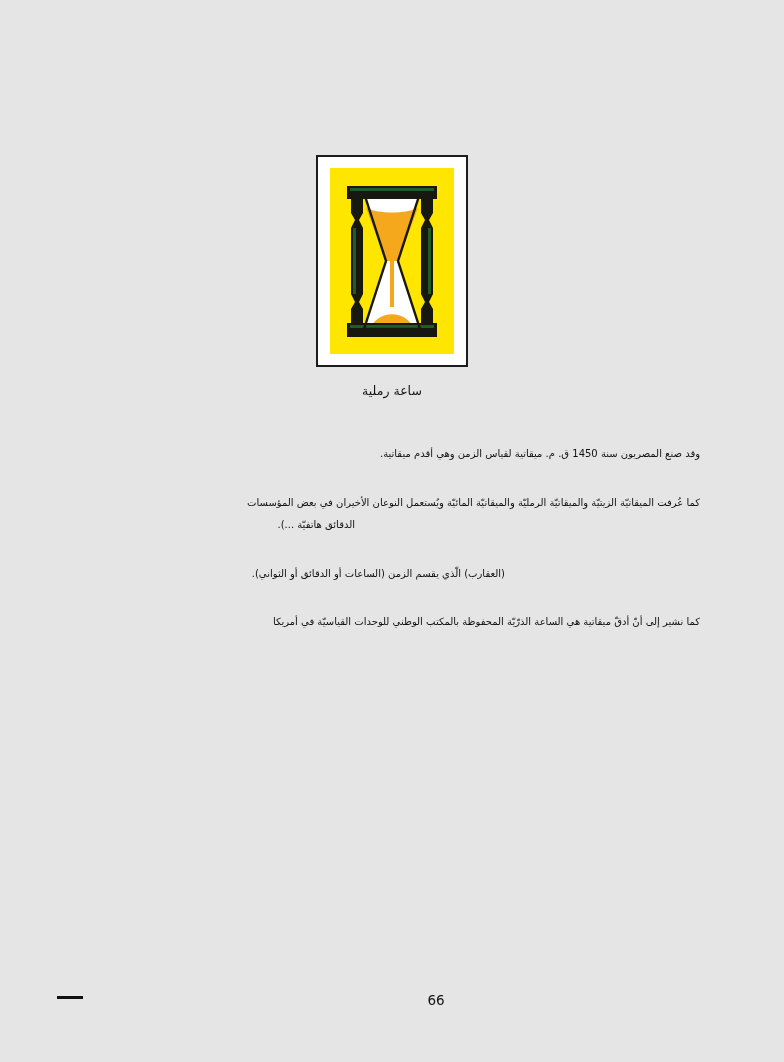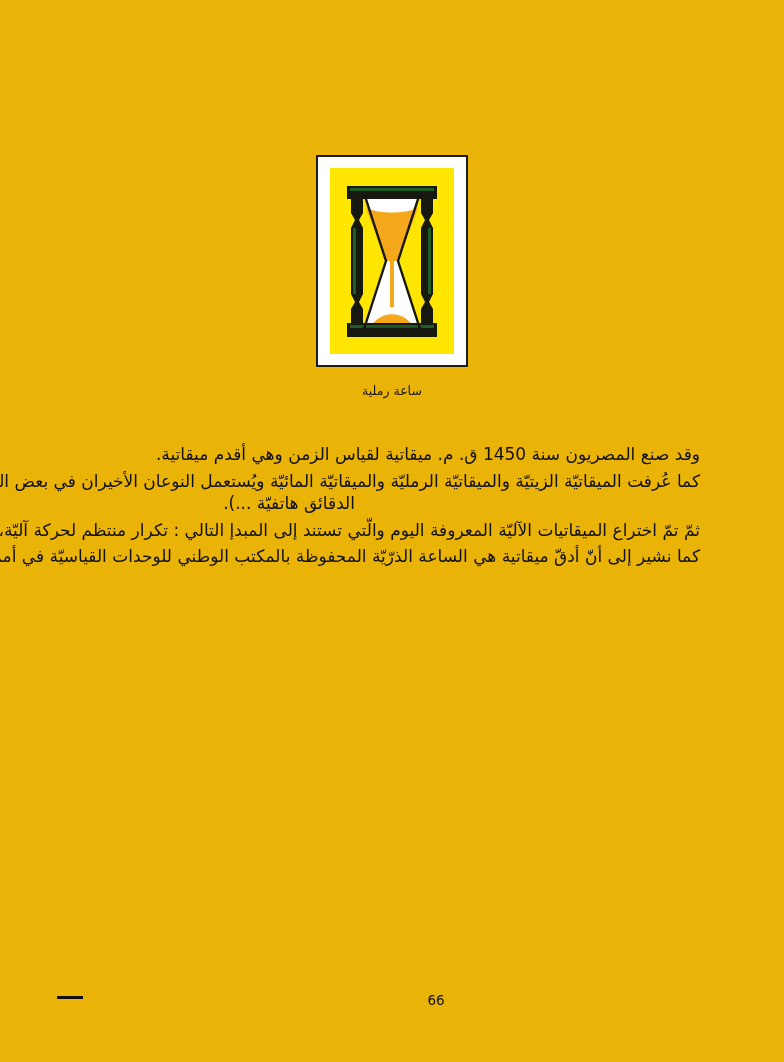--- a/index.html
+++ b/index.html
@@ -10,21 +10,21 @@
   }
   body {
     font-family: "DejaVu Sans", "Liberation Sans", sans-serif;
   }
 
   #page {
     position: relative;
     width: 784px;
     height: 1062px;
     margin: 0 auto;
-    background: #eab308;
+    background: #e5e5e5;
     overflow: hidden;
     box-sizing: border-box;
   }
 
   
   .figure-block {
     position: absolute;
     top: 155px;
     left: 0;
     width: 784px;
@@ -56,29 +56,29 @@
   .body-text {
     position: absolute;
     top: 443px;
     right: 84px;
     left: 84px;
     direction: rtl;
     text-align: justify;
     text-align-last: right;
     color: #111111;
     font-family: "DejaVu Sans", sans-serif;
-    font-size: 17px;
+    font-size: 10px;
     line-height: 22.6px;
   }
   .para {
     margin: 0 0 1px 0;
     text-indent: 0;
   }
   .para.gap {
-    margin-top: 4px;
+    margin-top: 26px;
   }
   
   .line {
     display: block;
     white-space: nowrap;
   }
   .line.center-ish {
     text-align: center;
   }
   .line.right {
@@ -149,21 +149,21 @@
     <p class="para">
       <span class="line center-ish">وقد صنع المصريون سنة 1450 ق. م. ميقاتية لقياس الزمن وهي أقدم ميقاتية.</span>
     </p>
 
     <p class="para gap">
       <span class="line">كما عُرفت الميقاتيّة الزيتيّة والميقاتيّة الرمليّة والميقاتيّة المائيّة ويُستعمل النوعان الأخيران في بعض المؤسسات</span>
       <span class="line right" style="padding-right:345px">الدقائق هاتفيّة ...).</span>
     </p>
 
     <p class="para gap">
-      <span class="line">ثمّ تمّ اختراع الميقاتيات الآليّة المعروفة اليوم والّتي تستند إلى المبدإ التالي : تكرار منتظم لحركة آليّة،</span>
+      <span class="line right" style="padding-right:195px">(العقارب) الّذي يقسم الزمن (الساعات أو الدقائق أو الثواني).</span>
     </p>
 
 
     <p class="para gap">
       <span class="line">كما نشير إلى أنّ أدقّ ميقاتية هي الساعة الذرّيّة المحفوظة بالمكتب الوطني للوحدات القياسيّة في أمريكا</span>
     </p>
 
   </div>
 
   <div class="footer-rule"></div>

